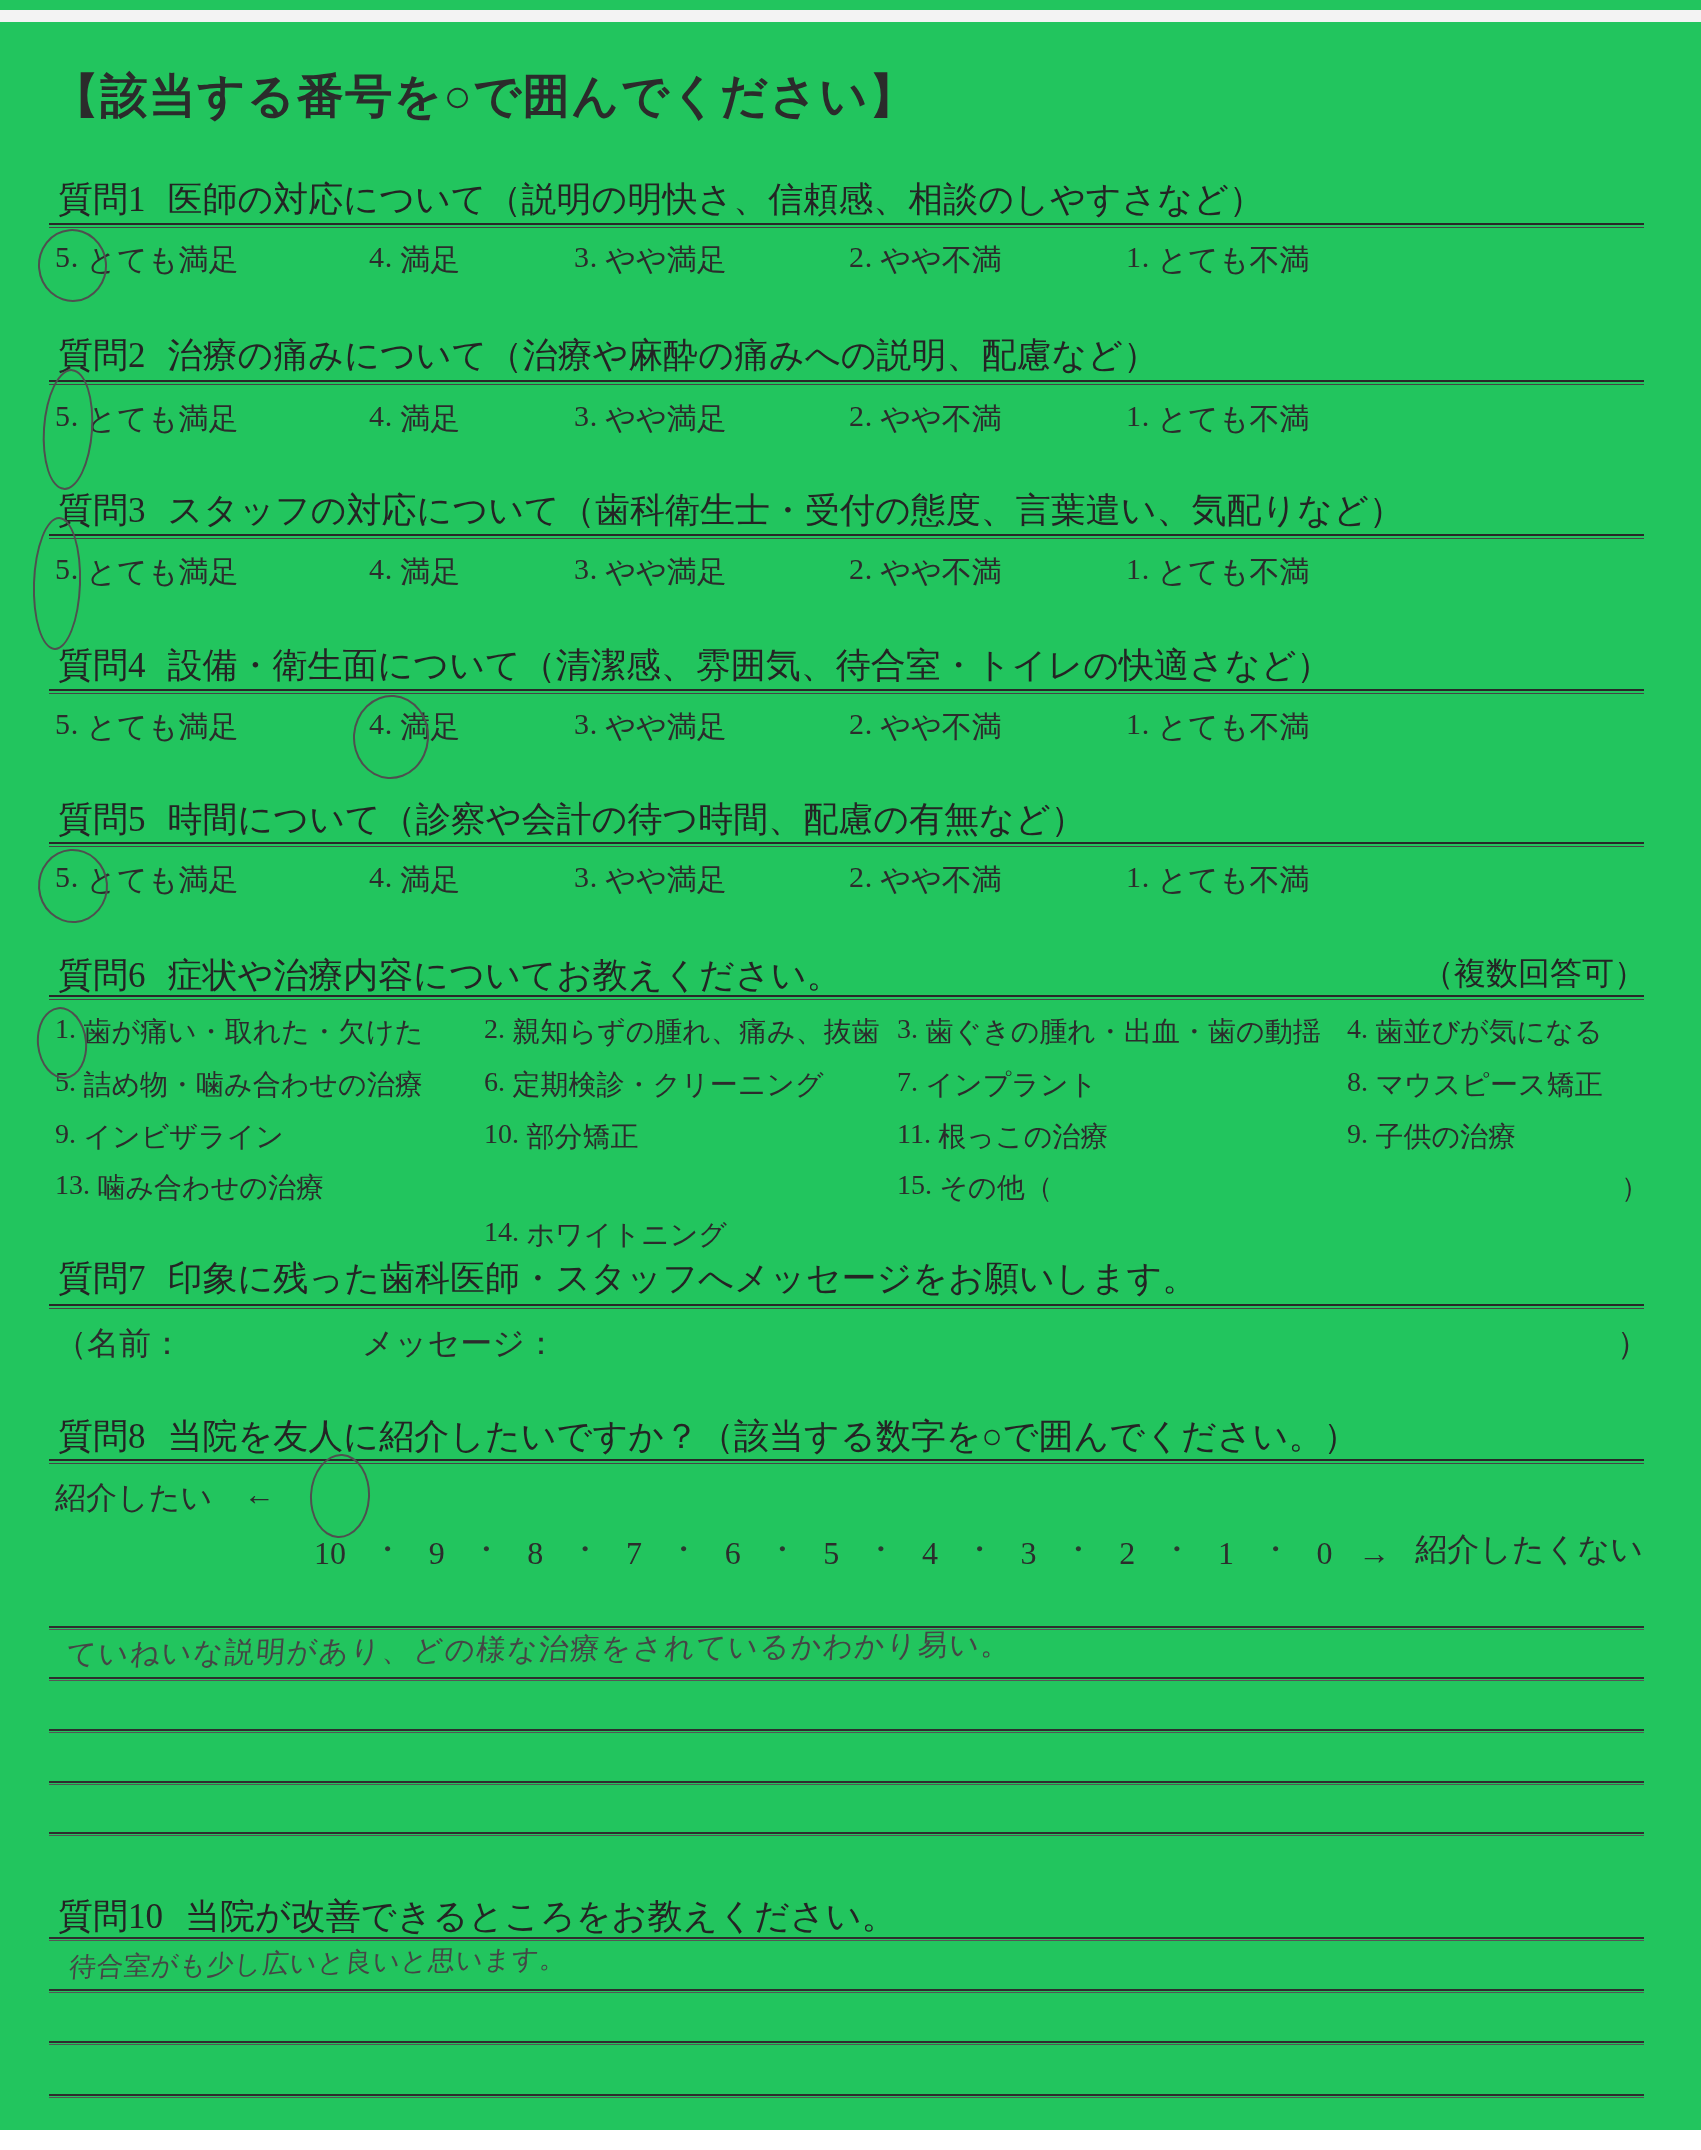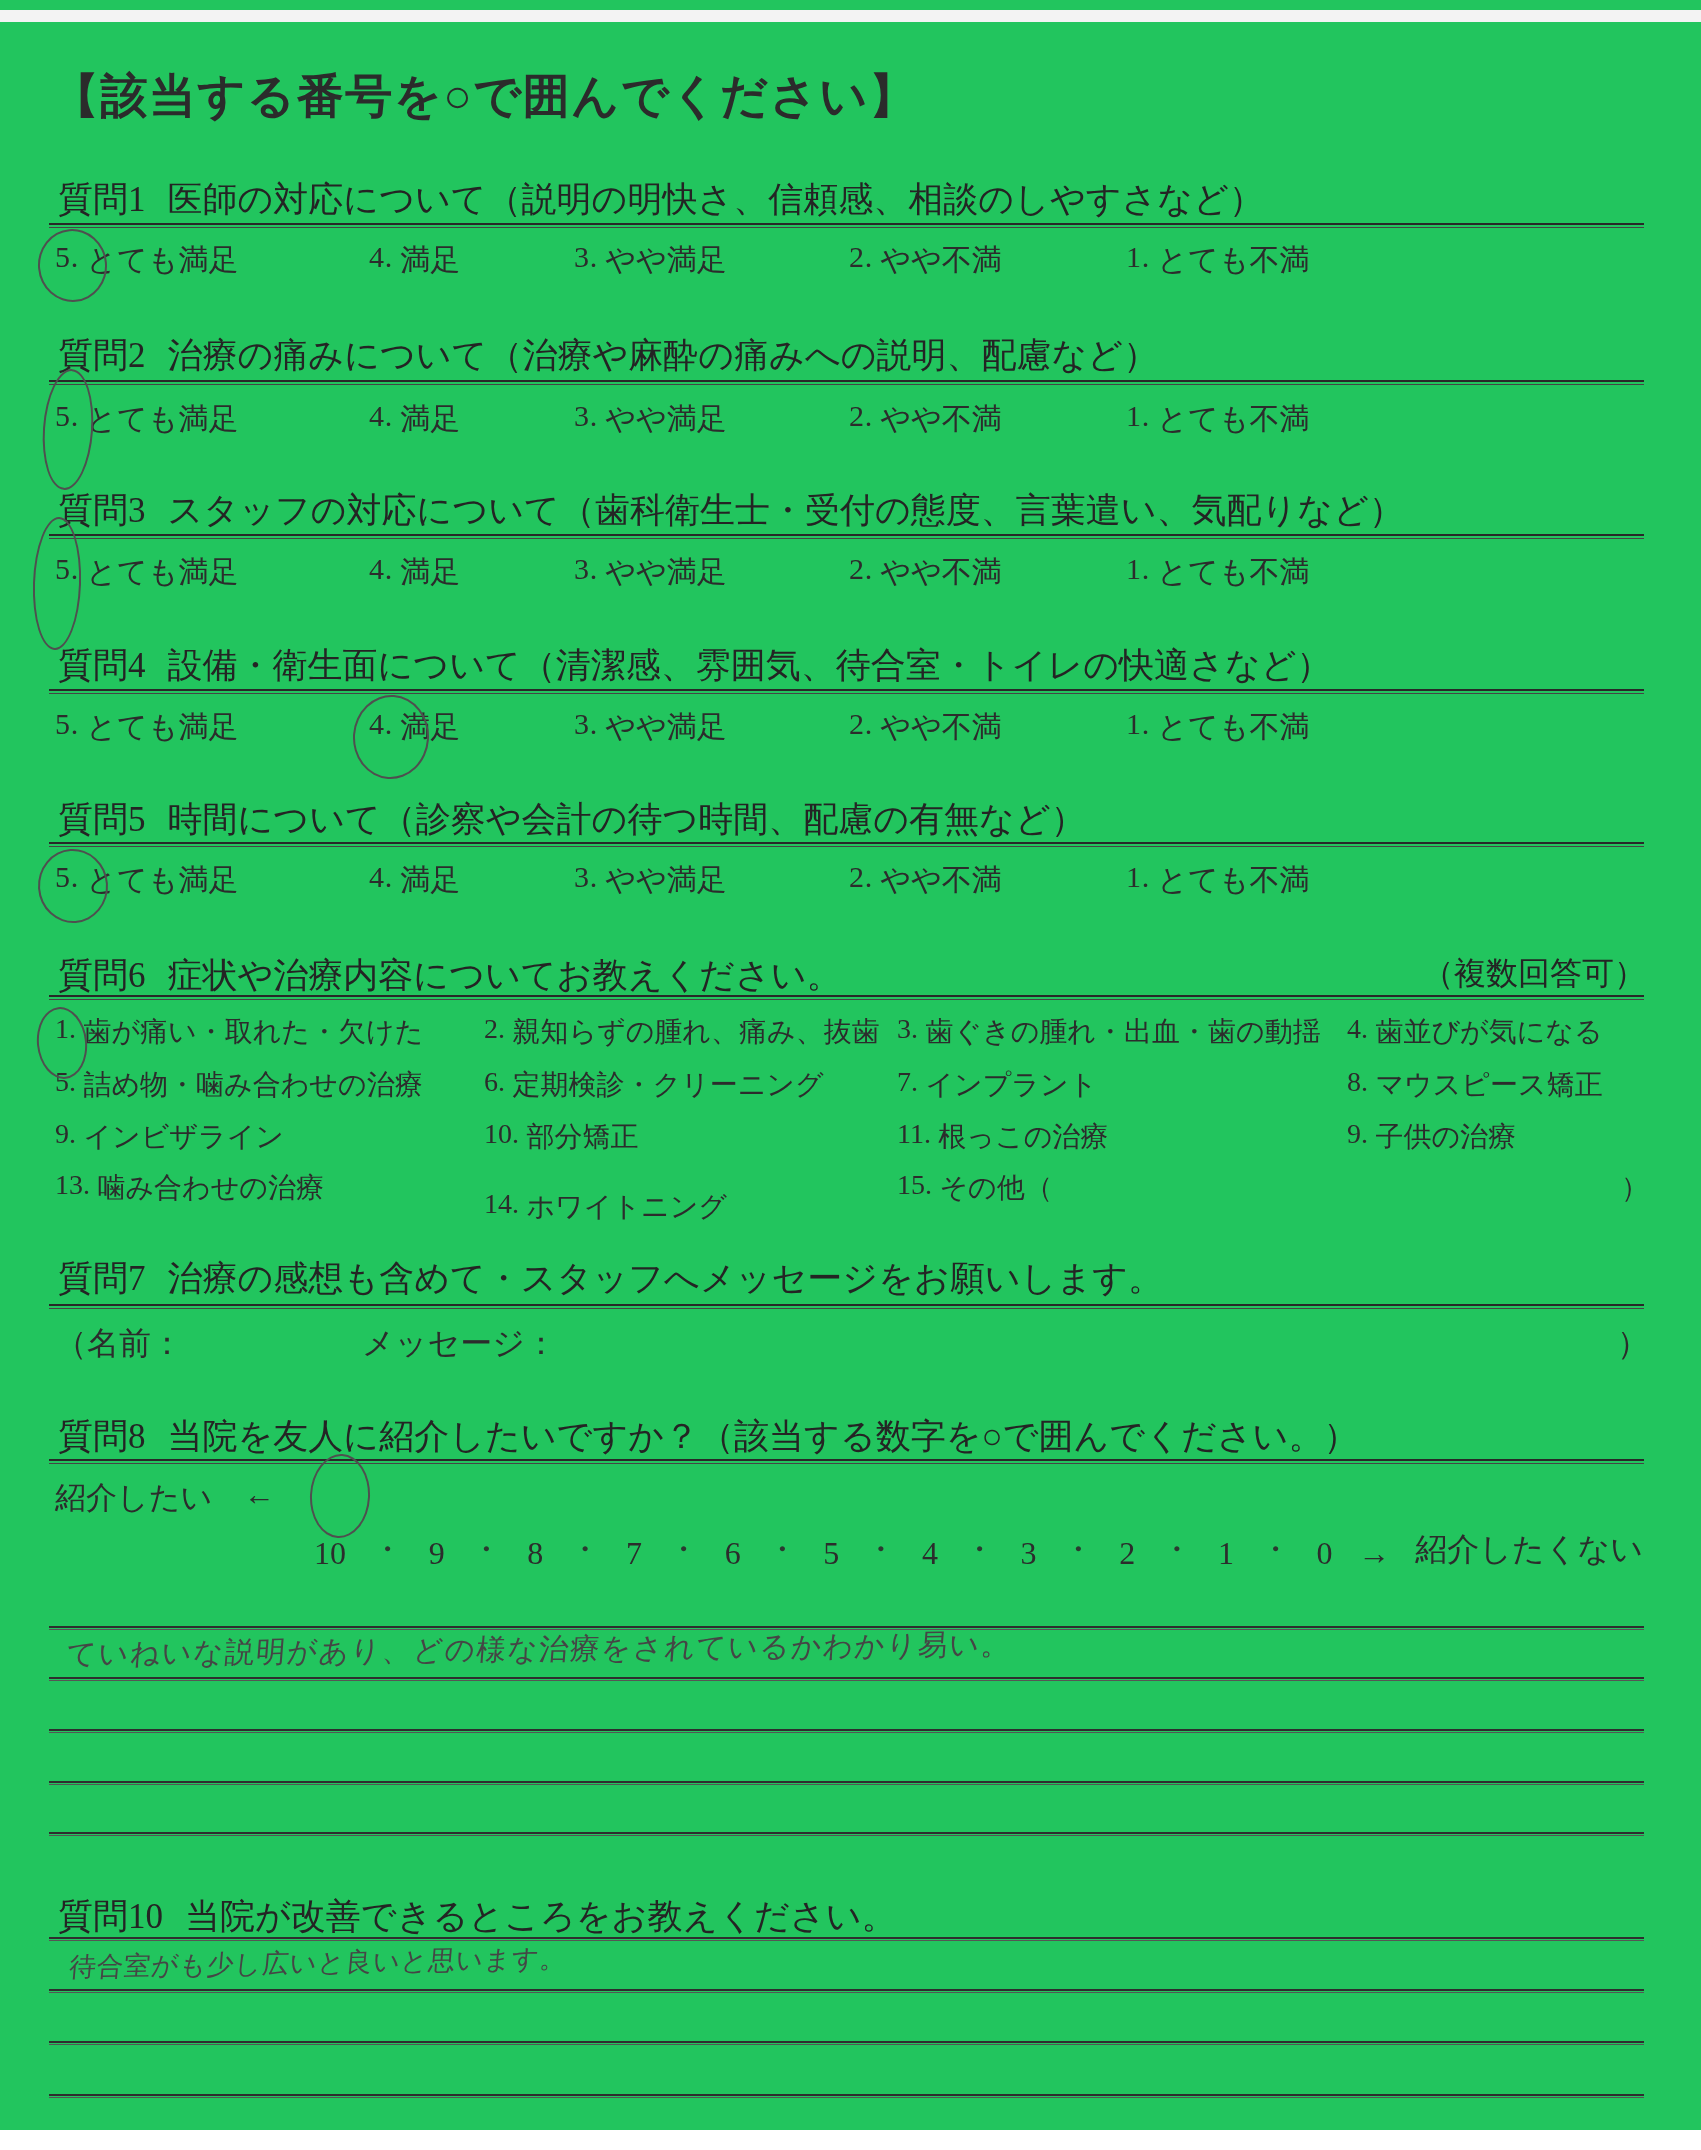--- a/index.html
+++ b/index.html
@@ -235,37 +235,37 @@
     </span>
   <span class="q6-item" style="left:1347px;top:1118px">
       <span>9.</span>
       <span>子供の治療</span>
     </span>
 
   <span class="q6-item" style="left:55px;top:1169px">
       <span>13.</span>
       <span>噛み合わせの治療</span>
     </span>
-  <span class="q6-item" style="left:484px;top:1188px">
+  <span class="q6-item" style="left:484px;top:1216px">
       <span>14.</span>
       <span>ホワイトニング</span>
     </span>
   <span class="q6-item" style="left:897px;top:1169px">
       <span>15.</span>
       <span>その他（</span>
     </span>
   <span class="q6-item" style="left:1621px;top:1169px">
       <span>）</span>
     </span>
 
   <div class="circle" style="left:37px;top:1007px;width:46px;height:68px;transform:rotate(-6deg)"></div>
 
   <div class="q-header" style="top:1255px">
     <span class="q-label">質問7</span>
-    <span>治療の感想も含めて・スタッフへメッセージをお願いします。</span>
+    <span>印象に残った歯科医師・スタッフへメッセージをお願いします。</span>
   </div>
   <div class="rule" style="top:1304px"></div>
   <div class="paren-row" style="top:1322px">
     <span style="left:55px">（名前：</span>
     <span style="left:362px">メッセージ：</span>
     <span style="left:1617px">）</span>
   </div>
 
   <div class="q-header" style="top:1413px">
     <span class="q-label">質問8</span>

